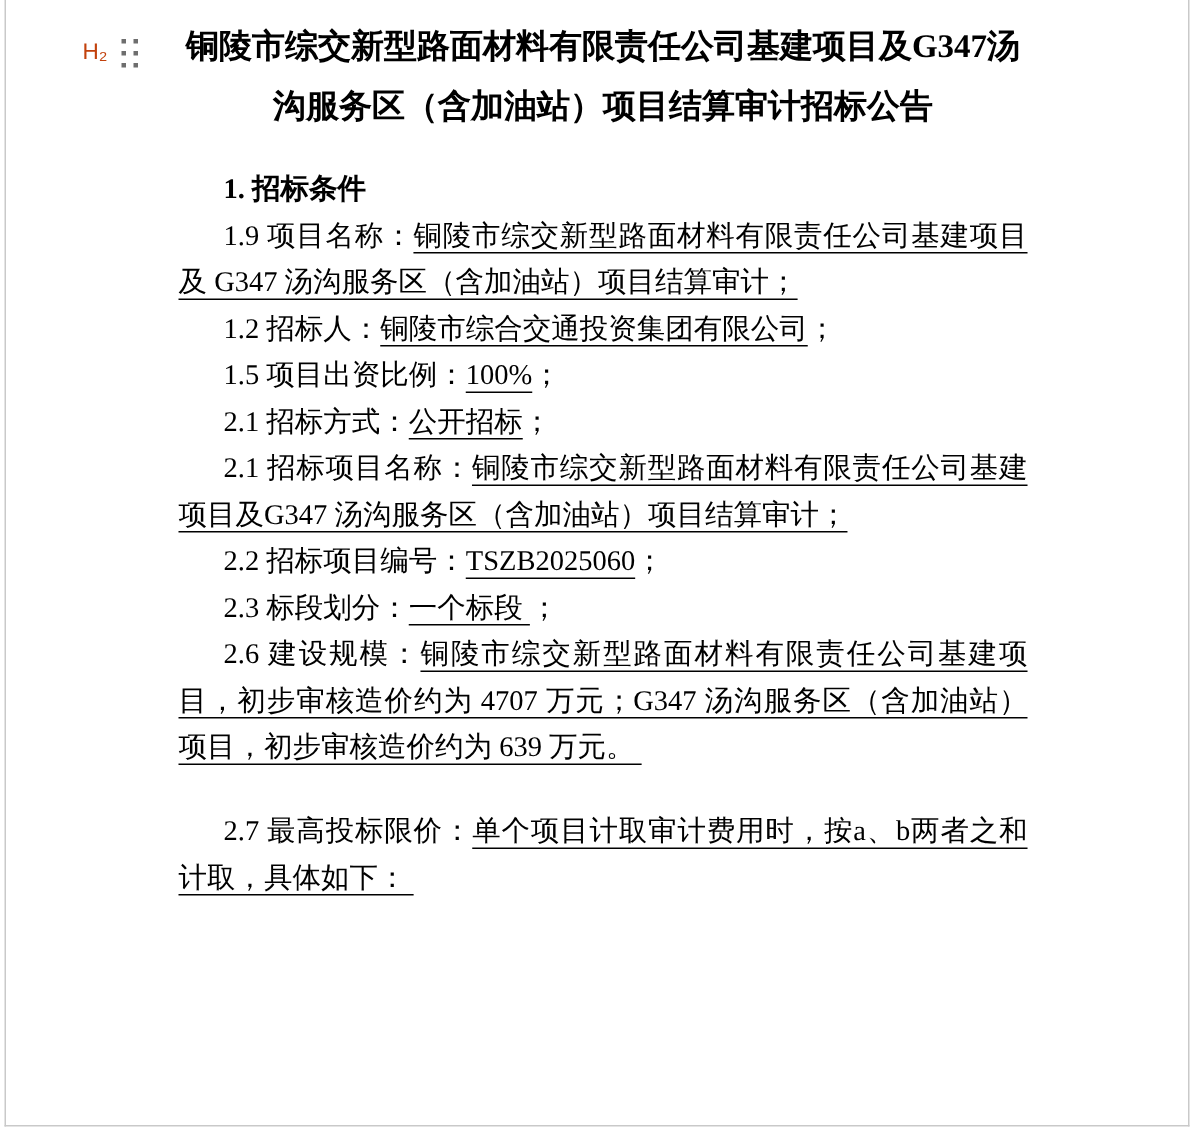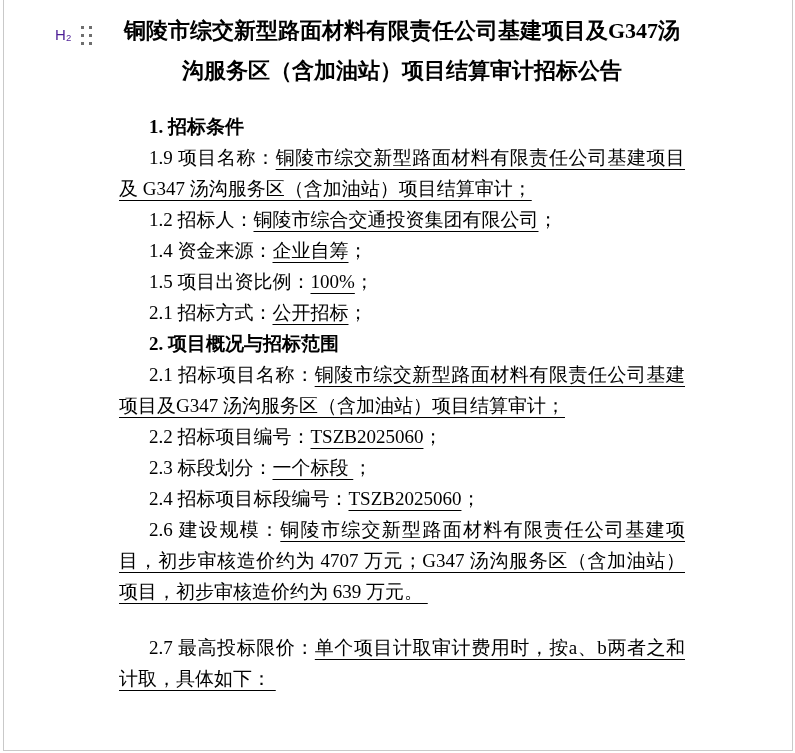--- a/index.html
+++ b/index.html
@@ -22,21 +22,21 @@
     position:absolute;
     left:51px;top:27px;
     display:flex;
     align-items:flex-start;
     gap:9px;
   }
   .h2-badge{
     font-family:"Liberation Sans","DejaVu Sans",sans-serif;
     font-size:15px;
     line-height:20px;
-    color:#4c1d95;
+    color:#c2410c;
     user-select:none;
   }
   .drag-handle{
     display:grid;
     grid-template-columns:3px 3px;
     grid-auto-rows:3px;
     column-gap:5px;
     row-gap:5px;
     margin-top:1px;
     cursor:grab;
@@ -86,25 +86,22 @@
         <i></i>
     </span>
   </div>
 
   <h2 class="doc-title">铜陵市综交新型路面材料有限责任公司基建项目及G347汤沟服务区（含加油站）项目结算审计招标公告</h2>
 
   <div class="doc-body">
       <p class="para heading"><span class="label">1. 招标条件</span><span class="val"></span><span class="tail"></span></p>
       <p class="para"><span class="label">1.9 项目名称：</span><span class="val">铜陵市综交新型路面材料有限责任公司基建项目及 G347 汤沟服务区（含加油站）项目结算审计；</span><span class="tail"></span></p>
       <p class="para"><span class="label">1.2 招标人：</span><span class="val">铜陵市综合交通投资集团有限公司</span><span class="tail">；</span></p>
-      <p class="para"><span class="label">1.4 资金来源：</span><span class="val">企业自筹</span><span class="tail">；</span></p>
       <p class="para"><span class="label">1.5 项目出资比例：</span><span class="val">100%</span><span class="tail">；</span></p>
       <p class="para"><span class="label">2.1 招标方式：</span><span class="val">公开招标</span><span class="tail">；</span></p>
-      <p class="para heading"><span class="label">2. 项目概况与招标范围</span><span class="val"></span><span class="tail"></span></p>
       <p class="para"><span class="label">2.1 招标项目名称：</span><span class="val">铜陵市综交新型路面材料有限责任公司基建项目及G347 汤沟服务区（含加油站）项目结算审计；</span><span class="tail"></span></p>
       <p class="para"><span class="label">2.2 招标项目编号：</span><span class="val">TSZB2025060</span><span class="tail">；</span></p>
       <p class="para"><span class="label">2.3 标段划分：</span><span class="val">一个标段&nbsp;</span><span class="tail">；</span></p>
-      <p class="para"><span class="label">2.4 招标项目标段编号：</span><span class="val">TSZB2025060</span><span class="tail">；</span></p>
       <p class="para gap-after"><span class="label">2.6 建设规模：</span><span class="val">铜陵市综交新型路面材料有限责任公司基建项目，初步审核造价约为 4707 万元；G347 汤沟服务区（含加油站）项目，初步审核造价约为 639 万元。&nbsp;</span><span class="tail"></span></p>
       <p class="para"><span class="label">2.7 最高投标限价：</span><span class="val">单个项目计取审计费用时，按a、b两者之和计取，具体如下：&nbsp;</span><span class="tail"></span></p>
     </div>
 
 </div>
 
 </body></html>

